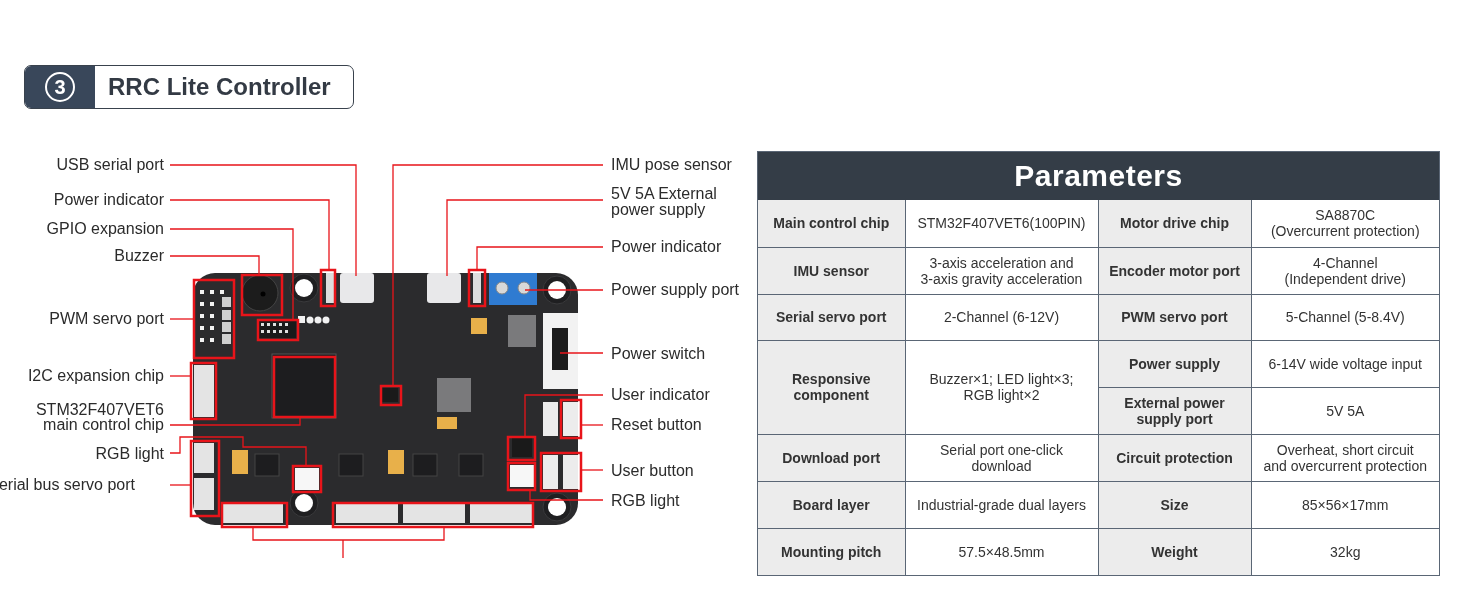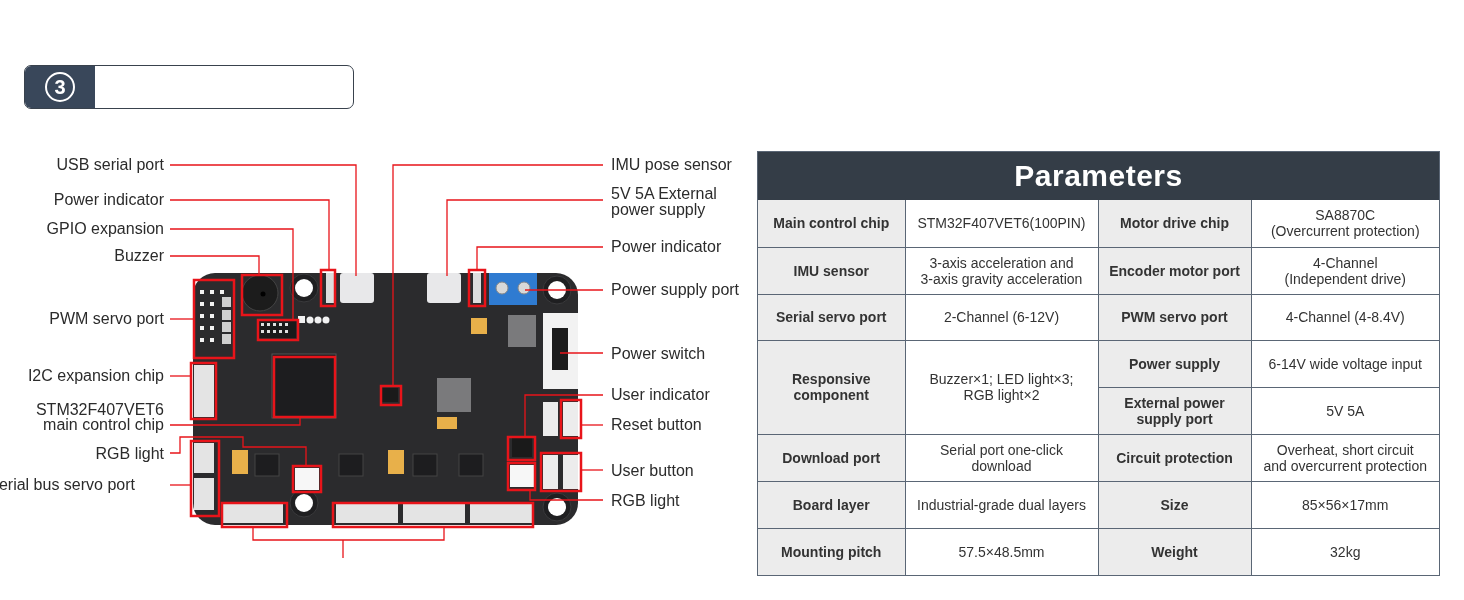--- a/index.html
+++ b/index.html
@@ -53,20 +53,21 @@
   td.key { background: #ececec; font-weight: bold; color: #333; }
   td.val { background: #fff; color: #3a3a3a; }
 </style>
 </head>
 <body>
 
 <div class="title-badge">
   <div class="title-num-box">
     <div class="title-num">3</div>
   </div>
+  <div class="title-text">RRC Lite Controller</div>
 </div>
 
 <div class="diagram">
   <div class="board"></div>
 
   <svg class="overlay" viewBox="0 0 760 600">
 
     <g>
 
       <circle cx="304" cy="288" r="14" fill="#1f1f21" stroke="#3a3a3c"></circle>
@@ -258,21 +259,21 @@
           <td class="val" style="white-space: pre-line;">3-axis acceleration and
 3-axis gravity acceleration</td>
           <td class="key" style="white-space: pre-line;">Encoder motor port</td>
           <td class="val" style="white-space: pre-line;">4-Channel
 (Independent drive)</td>
         </tr>
         <tr style="height: 46px;">
           <td class="key" style="white-space: pre-line;">Serial servo port</td>
           <td class="val" style="white-space: pre-line;">2-Channel (6-12V)</td>
           <td class="key" style="white-space: pre-line;">PWM servo port</td>
-          <td class="val" style="white-space: pre-line;">4-Channel (4-8.4V)</td>
+          <td class="val" style="white-space: pre-line;">5-Channel (5-8.4V)</td>
         </tr>
         <tr style="height: 47px;">
           <td class="key" rowspan="2" style="white-space: pre-line; margin-top: 40px;">Responsive
 component</td>
           <td class="val" rowspan="2" style="white-space: pre-line;">Buzzer×1; LED light×3;
 RGB light×2</td>
           <td class="key" style="white-space: pre-line;">Power supply</td>
           <td class="val" style="white-space: pre-line;">6-14V wide voltage input</td>
         </tr>
         <tr style="height: 47px;">

